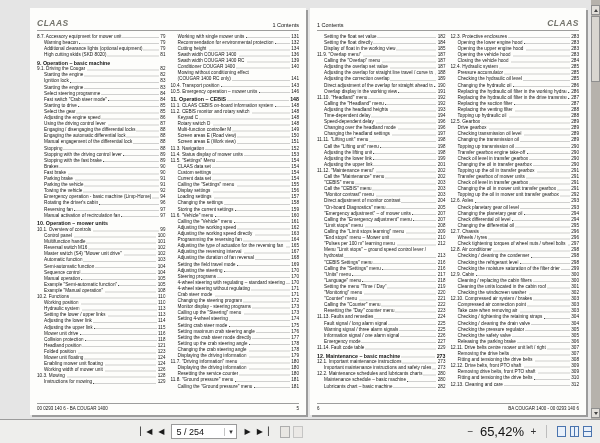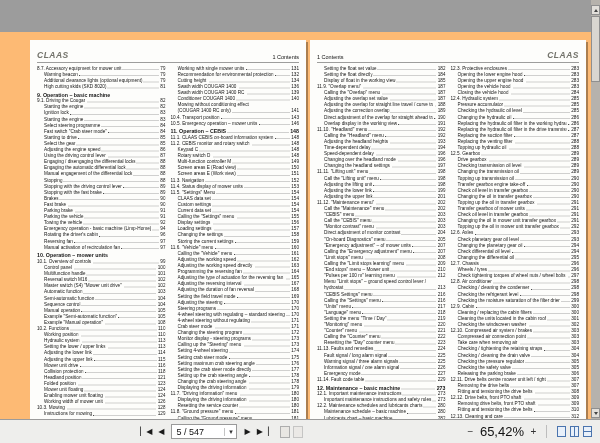--- a/index.html
+++ b/index.html
@@ -1,20 +1,20 @@
 <!DOCTYPE html>
 <html><head>
 <meta charset="utf-8">
 <style>
   html,body{margin:0;padding:0;}
   body{width:600px;height:443px;overflow:hidden;background:#9c9c9c;
        font-family:"Liberation Sans", sans-serif;position:relative;}
 
   
-  .canvas{position:absolute;left:0;top:0;right:0;bottom:23px;background:#fdba74;overflow:hidden;margin-top:32px;}
+  .canvas{position:absolute;left:0;top:0;right:0;bottom:23px;background:#e5e5e5;overflow:hidden;}
 
   
   .page{position:absolute;width:552px;height:814px;background:#fdfdfb;
         transform:scale(0.5);transform-origin:0 0;
         box-shadow:4px 4px 0 rgba(0,0,0,0.32);
         display:flex;flex-direction:column;color:#151515;}
   .page-left{left:30px;top:8px;}
   .page-right{left:310px;top:8px;}
 
   .phead{display:flex;justify-content:space-between;align-items:flex-end;
@@ -1269,21 +1269,21 @@
   <div class="sb-btn down">
       <span class="tri-down"></span>
     </div>
 </div>
 
 <div class="statusbar">
   <div class="nav">
     <button class="sbtn"><span>▏◀</span></button>
     <button class="sbtn"><span>◀</span></button>
     <div class="pagebox">
-      <span class="pval">5 / 547</span>
+      <span class="pval">5 / 254</span>
       <span class="parrow">▾</span>
     </div>
     <button class="sbtn"><span>▶</span></button>
     <button class="sbtn"><span>▶▕</span></button>
     <span class="histicons">
       <span class="hicon"></span>
       <span class="hicon h2"></span>
     </span>
   </div>
   <div class="zoomgrp">

